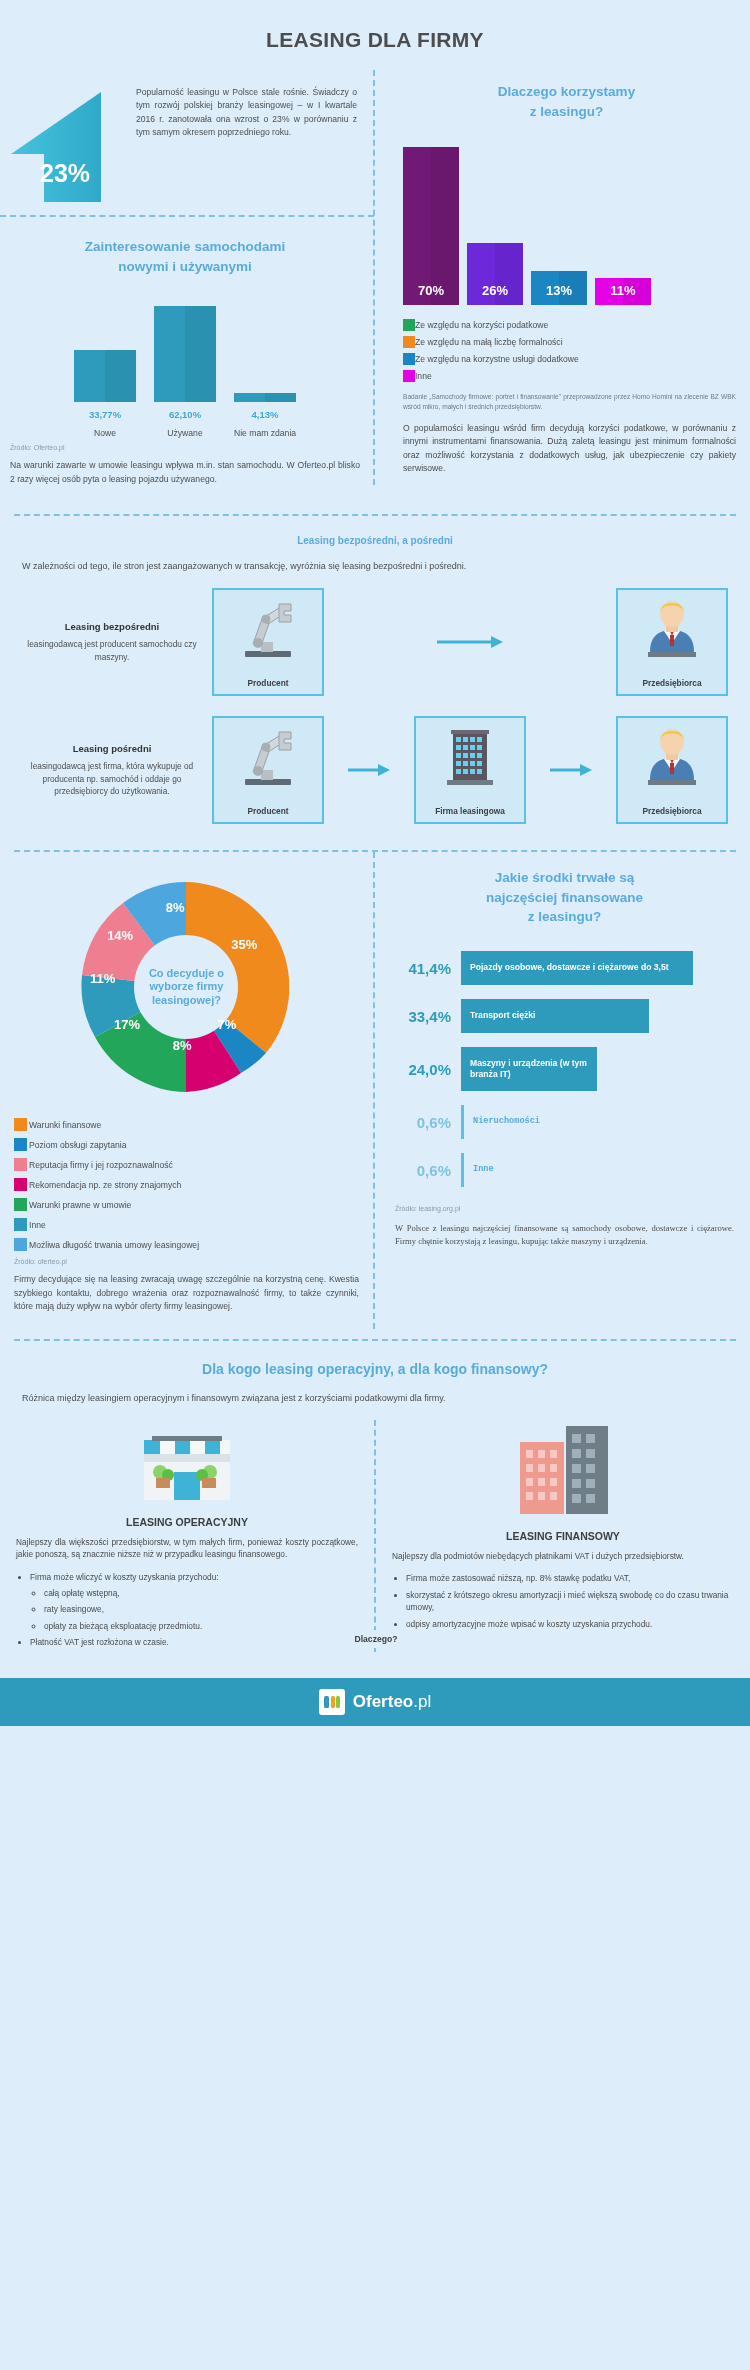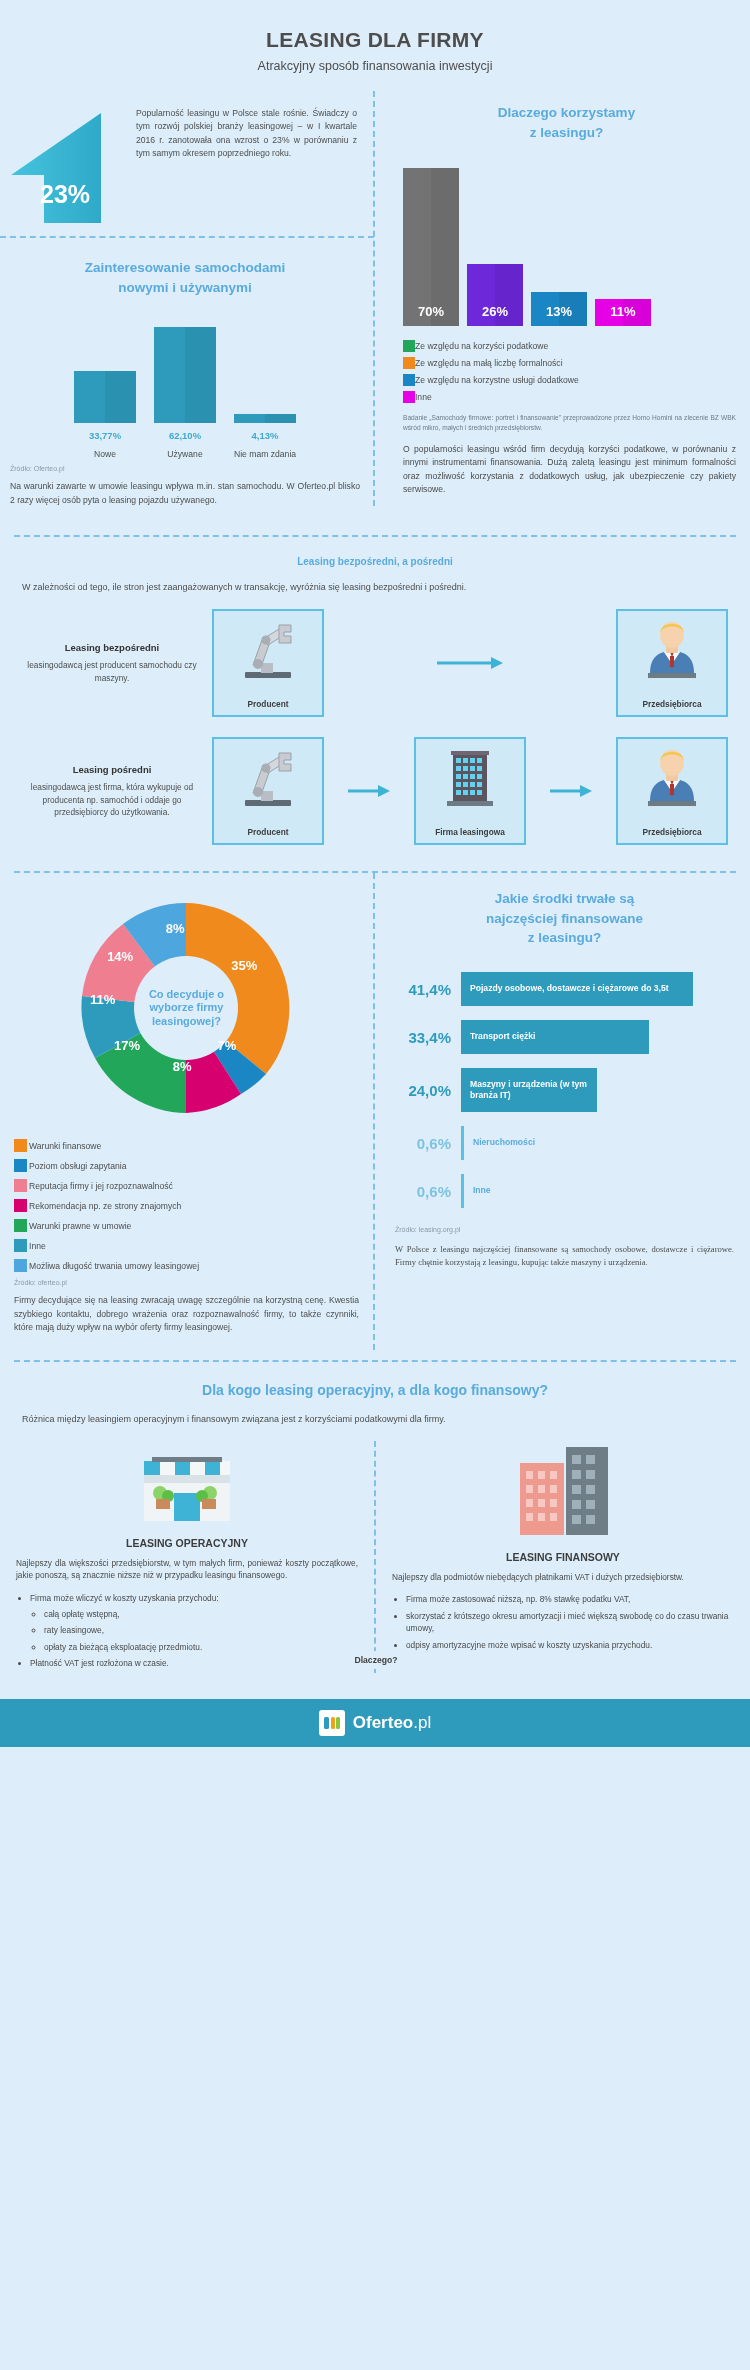--- a/index.html
+++ b/index.html
@@ -109,21 +109,21 @@
   .pie-lab { position: absolute; color: #fff; font-weight: bold; font-size: 13px; }
   .pie-legend { margin-top: 16px; }
   .pl-row { display: flex; align-items: center; gap: 2px; margin-bottom: 7px; }
   .pl-sw { width: 13px; height: 13px; flex: 0 0 13px; }
   .pl-lab { font-size: 8.6px; color: #4d4d4d; }
 
   .hb-row { display: flex; align-items: center; gap: 10px; margin-bottom: 14px; }
   .hb-val { width: 56px; text-align: right; font-weight: bold; font-size: 15px; color: #2e9bbd; flex: 0 0 56px;}
   .hb-bar { color: #fff; font-size: 8.6px; font-weight: bold; line-height: 1.3;
             display: flex; align-items: center; padding: 7px 9px; min-height: 34px;}
-  .hb-bar.ghost { background: none !important; color: #5aabdd; border-left: 3px solid #5bc0e4; }
+  .hb-bar.ghost { background: none !important; color: #5aabdd; border-left: 3px solid #5bc0e4; font-family: Liberation Mono, monospace; }
 
   
   .block5 { padding: 18px 0 10px; }
   .b5-cols { display: flex; margin-top: 14px; }
   .b5-col { width: 374px; padding: 0 16px; }
   .b5-col h4 { text-align: center; font-size: 10.5px; font-weight: bold; color: #3d3d3d; margin: 10px 0 8px;}
   .b5-col p { font-size: 8.3px; line-height: 1.55; text-align: justify; }
   .b5-col ul { margin: 10px 0 0 14px; }
   .b5-col li { font-size: 8.3px; line-height: 1.5; margin-bottom: 4px; }
   .b5-col ul ul { margin: 3px 0 3px 14px; list-style: circle; }
@@ -142,21 +142,20 @@
   .footer .brand { color: #fff; font-size: 17px; font-weight: bold; }
   .footer .brand small { font-size: 17px; font-weight: normal; }
 </style>
 </head>
 <body>
 
 <div class="page">
 
   <div class="header">
     <h1>LEASING DLA FIRMY</h1>
-    <h2>Atrakcyjny sposób finansowania inwestycji</h2>
   </div>
 
   <div class="block1">
     <div class="b1-left">
       <div class="arrowbox">
         <svg width="120" height="120" viewBox="0 0 120 120">
           <defs>
             <linearGradient id="gArr" x1="0" y1="0" x2="1" y2="0">
               <stop offset="0%" stop-color="#45c3dd"></stop>
                 <stop offset="100%" stop-color="#2fa9c9"></stop>
@@ -170,21 +169,21 @@
     </div>
 
     <div class="vdash" style="height:auto;"></div>
 
     <div class="b1-right">
       <div class="sec-title">
         <div>Dlaczego korzystamy</div>
         <div>z leasingu?</div>
       </div>
       <div class="barchart">
-        <div class="bar" style="width:56px;height:158px;background:#737373">
+        <div class="bar" style="width:56px;height:158px;background:#701a75">
           <span>70%</span>
           </div>
         <div class="bar" style="width:56px;height:62px;background:#6d28d9">
           <span>26%</span>
           </div>
         <div class="bar" style="width:56px;height:34px;background:#1b86c4">
           <span>13%</span>
           </div>
         <div class="bar" style="width:56px;height:27px;background:#e600e6">
           <span>11%</span>

